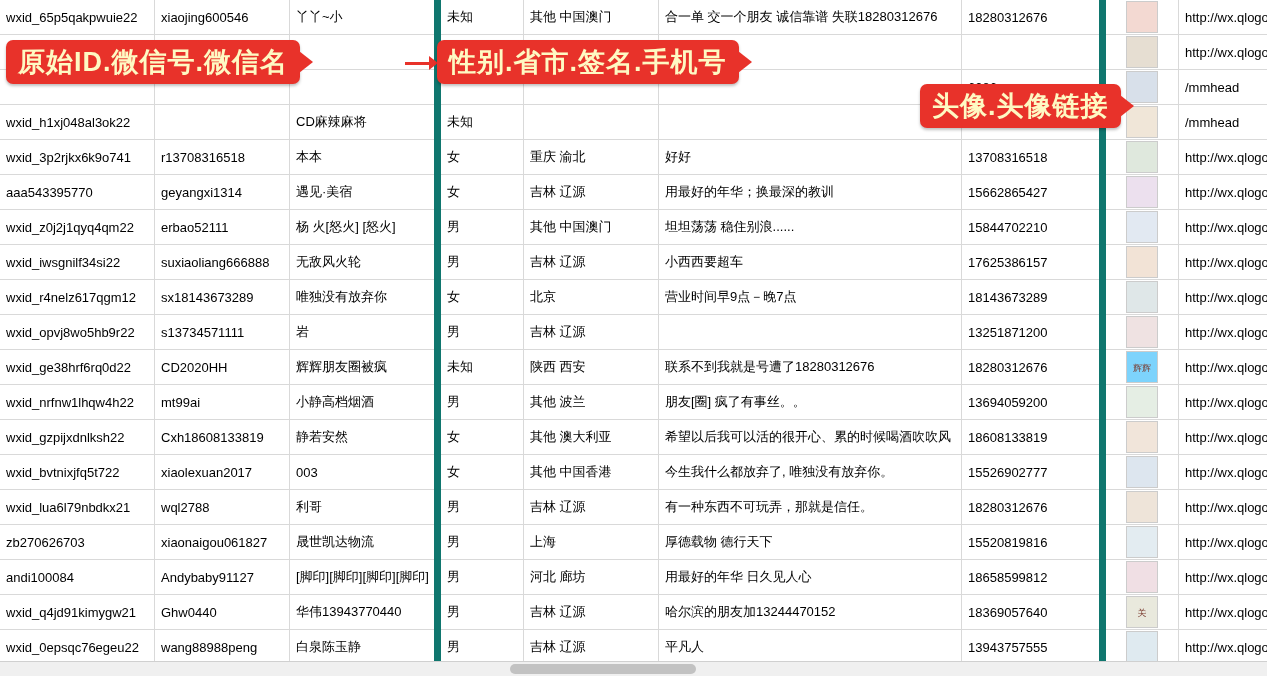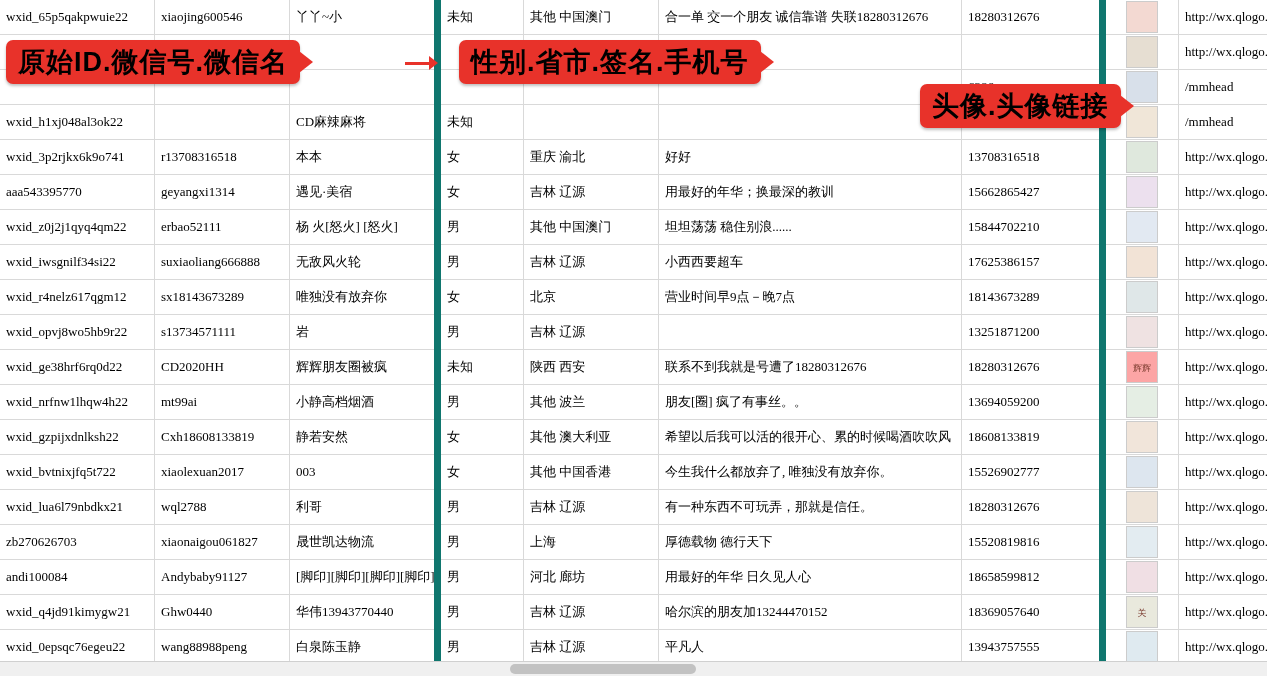--- a/index.html
+++ b/index.html
@@ -11,21 +11,20 @@
     width: 1267px;
     height: 676px;
     overflow: hidden;
     font-family: "Liberation Sans", sans-serif;
     position: relative;
   }
   .sheet {
     position: absolute;
     inset: 0;
     background: #ffffff;
-    font-family: Liberation Serif, serif;
   }
   table.grid {
     border-collapse: collapse;
     table-layout: fixed;
     width: 1267px;
   }
   table.grid td {
     border-bottom: 1px solid #d9d9d9;
     border-right: 1px solid #d9d9d9;
     height: 34px;
@@ -70,32 +69,32 @@
   
   td.sep-left { border-left: 7px solid #0f766e; }
 
   
   .banner {
     position: absolute;
     display: flex;
     align-items: center;
     justify-content: center;
     background: #e8322a;
-    color: #000000;
+    color: #fef9c3;
     font-weight: bold;
     font-size: 27px;
     letter-spacing: 1px;
     border-radius: 7px;
     box-shadow: 0 2px 3px rgba(0,0,0,0.25);
     padding: 2px 12px;
     white-space: nowrap;
     box-sizing: border-box;
   }
   #banner-a { left: 6px;  top: 40px; height: 44px; }
-  #banner-b { left: 459px; top: 40px; height: 44px; }
+  #banner-b { left: 437px; top: 40px; height: 44px; }
   #banner-c { left: 920px; top: 40px; height: 44px; margin-top: 44px; }
 
   .banner::after {
     content: "";
     position: absolute;
     right: -13px;
     top: 50%;
     transform: translateY(-50%);
     width: 0; height: 0;
     border-style: solid;
@@ -304,21 +303,21 @@
         <tr style="position: relative;">
           <td class="c-id">wxid_ge38hrf6rq0d22</td>
           <td class="c-wxacct">CD2020HH</td>
           <td class="c-wxname">辉辉朋友圈被疯</td>
           <td class="c-gender sep-left">未知</td>
           <td class="c-region">陕西 西安</td>
           <td class="c-sign">联系不到我就是号遭了18280312676</td>
           <td class="c-phone">18280312676</td>
           <td class="c-avatar sep-left">
             <div class="avatar-cell">
-              <div class="avatar-img" style="background: #fca5a5;">辉辉</div>
+              <div class="avatar-img" style="background: #7dd3fc;">辉辉</div>
             </div>
           </td>
           <td class="c-link">http://wx.qlogo.cn/mmhead</td>
         </tr>
         <tr style="position: relative;">
           <td class="c-id">wxid_nrfnw1lhqw4h22</td>
           <td class="c-wxacct">mt99ai</td>
           <td class="c-wxname">小静高档烟酒</td>
           <td class="c-gender sep-left">男</td>
           <td class="c-region">其他 波兰</td>

